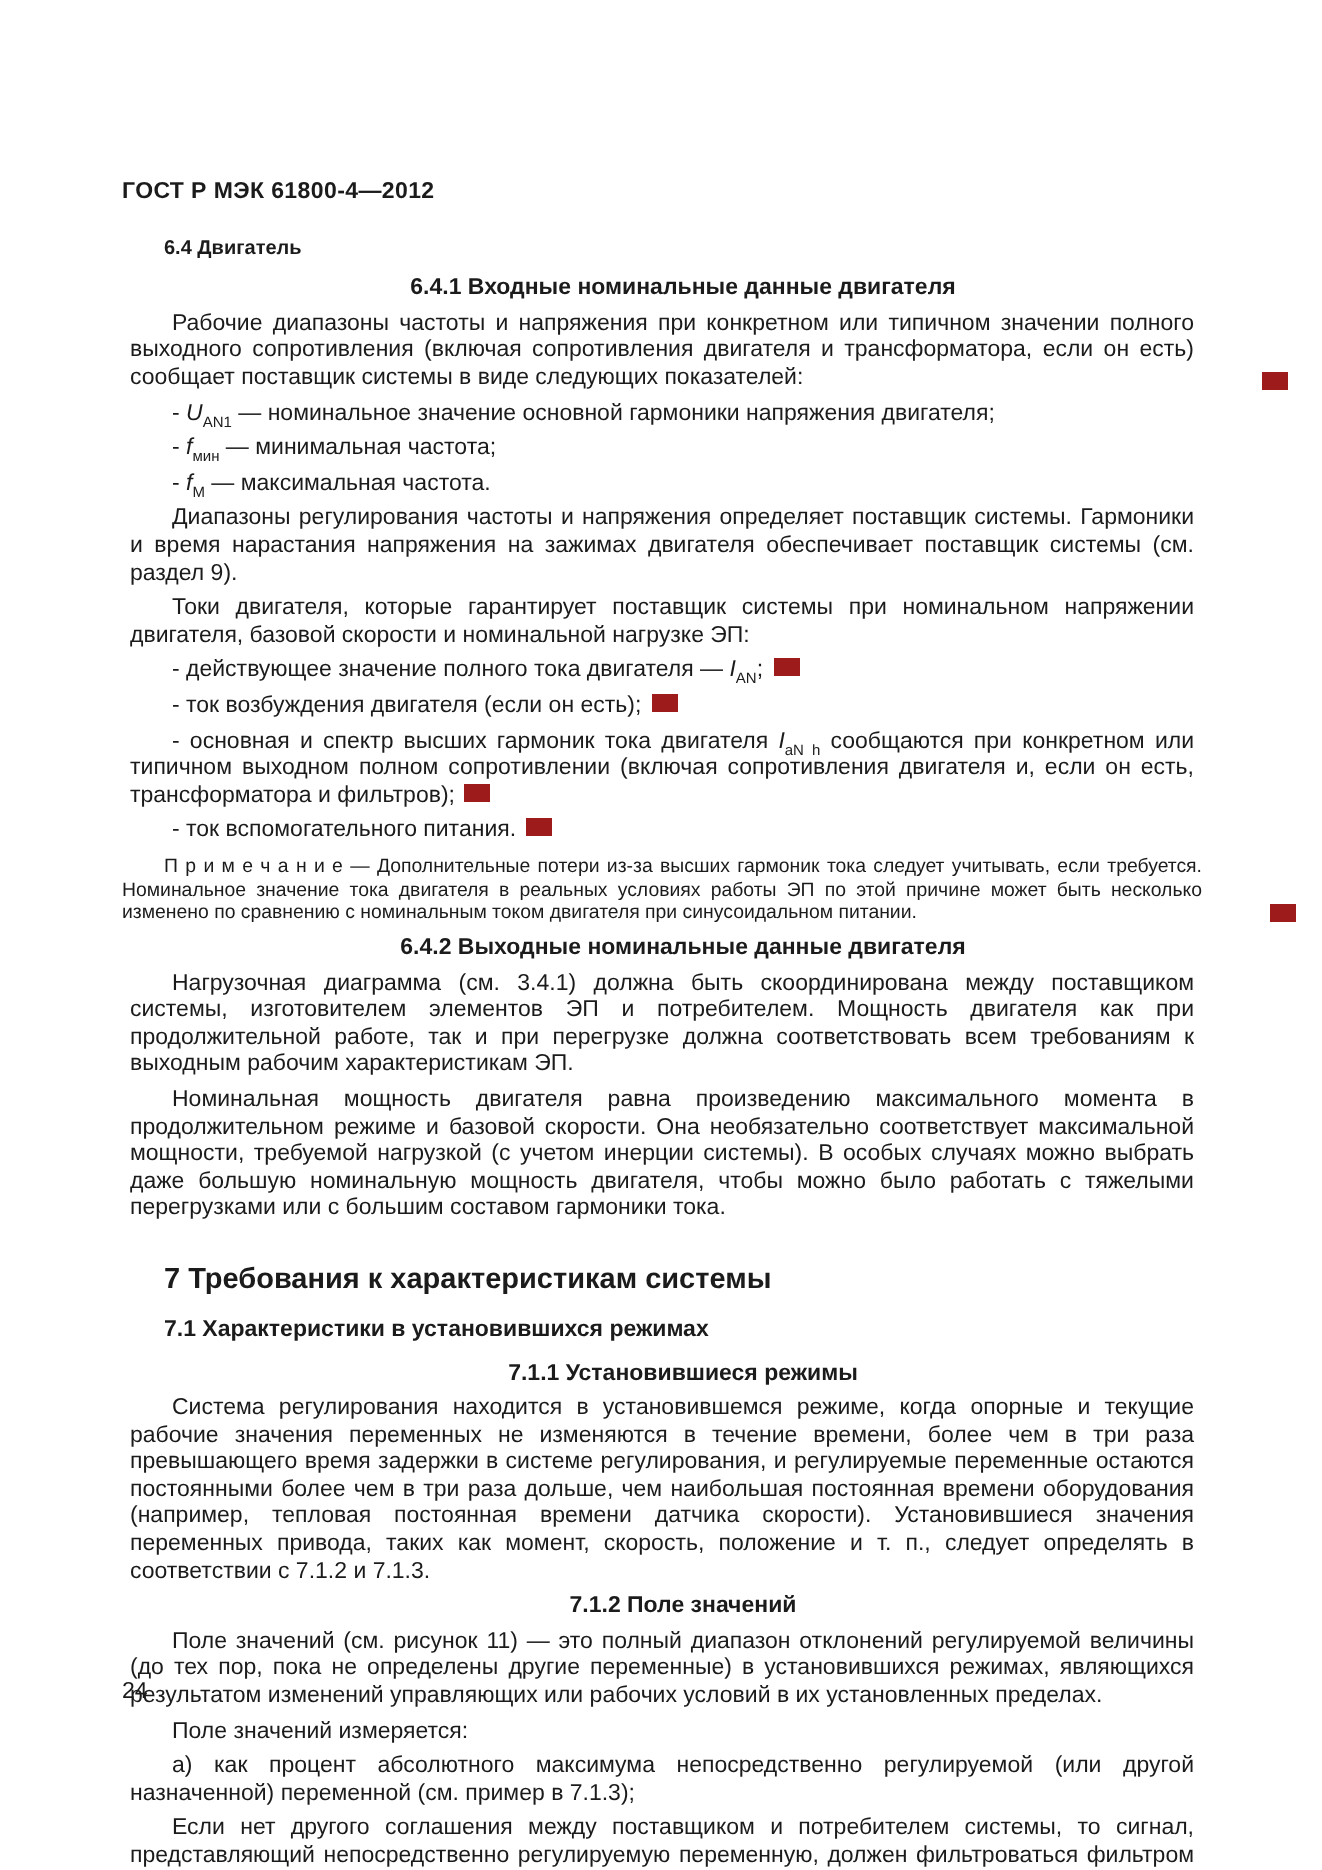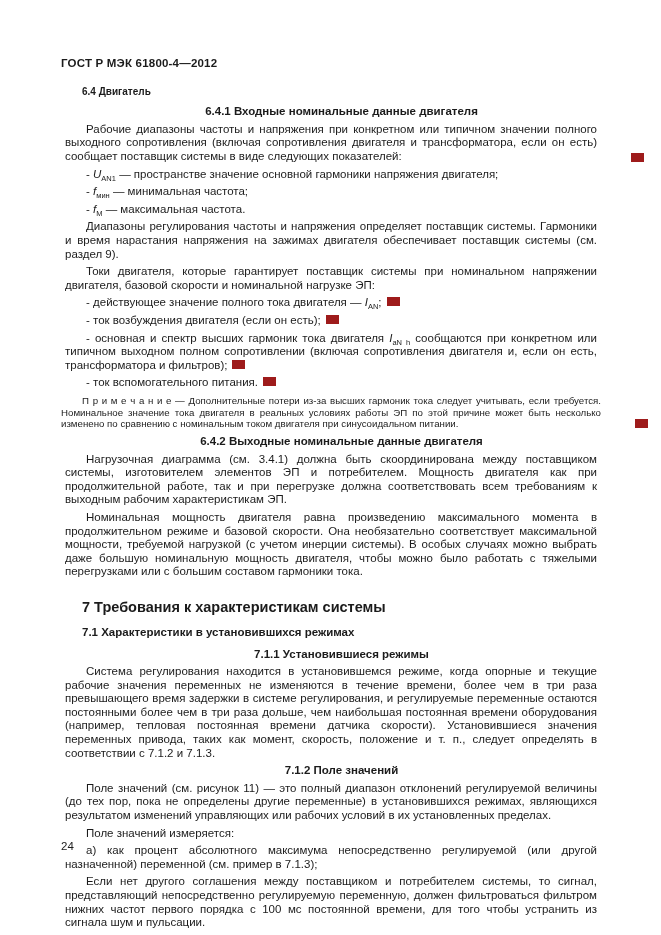--- a/index.html
+++ b/index.html
@@ -1,20 +1,20 @@
 <!DOCTYPE html>
 <html lang="ru"><head>
 <meta charset="utf-8">
 <style>
   html,body{margin:0;padding:0;background:#fff;}
   .page{
     position:relative;
     width:661px;height:935px;
     box-sizing:border-box;
-    padding:57px 60px 0 61px;
+    padding:90px 60px 0 61px;
     background:#ffffff;
     color:#1b1b1b;
     font-family:"Liberation Sans",sans-serif;
     font-size:11.5px;
     line-height:13.6px;
     overflow:hidden;
   }
   .hdr{font-weight:bold;letter-spacing:.2px;}
   .h-sub{font-size:10px;font-weight:bold;margin:14px 0 7px;text-indent:21px;}
   .h-sub2{font-size:11.5px;font-weight:bold;margin:0;text-indent:21px;text-align:center;}
@@ -35,21 +35,21 @@
 <div class="page">
 
   <div class="hdr">ГОСТ Р МЭК 61800-4—2012</div>
 
   <div class="h-sub">6.4 Двигатель</div>
 
   <div class="h-sub2">6.4.1 Входные номинальные данные двигателя</div>
 
   <p class="para rel"><span>Рабочие диапазоны частоты и напряжения при конкретном или типичном значении полного выходного сопротивления (включая сопротивления двигателя и трансформатора, если он есть) сообщает поставщик системы в виде следующих показателей:</span><span class="marker m-abs"></span></p>
 
-  <p class="para"><span>- </span><span class="mvar">U</span><sub>AN1</sub><span> — пространстве значение основной гармоники напряжения двигателя;</span></p>
+  <p class="para"><span>- </span><span class="mvar">U</span><sub>AN1</sub><span> — номинальное значение основной гармоники напряжения двигателя;</span></p>
   <p class="para"><span>- </span><span class="mvar">f</span><sub>мин</sub><span> — минимальная частота;</span></p>
   <p class="para"><span>- </span><span class="mvar">f</span><sub>M</sub><span> — максимальная частота.</span></p>
 
   <p class="para">Диапазоны регулирования частоты и напряжения определяет поставщик системы. Гармоники и время нарастания напряжения на зажимах двигателя обеспечивает поставщик системы (см. раздел 9).</p>
 
   <p class="para">Токи двигателя, которые гарантирует поставщик системы при номинальном напряжении двигателя, базовой скорости и номинальной нагрузке ЭП:</p>
 
   <p class="para"><span>- действующее значение полного тока двигателя — </span><span class="mvar">I</span><sub>AN</sub><span>;</span><span class="marker"></span></p>
 
   <p class="para"><span>- ток возбуждения двигателя (если он есть);</span><span class="marker"></span></p>

